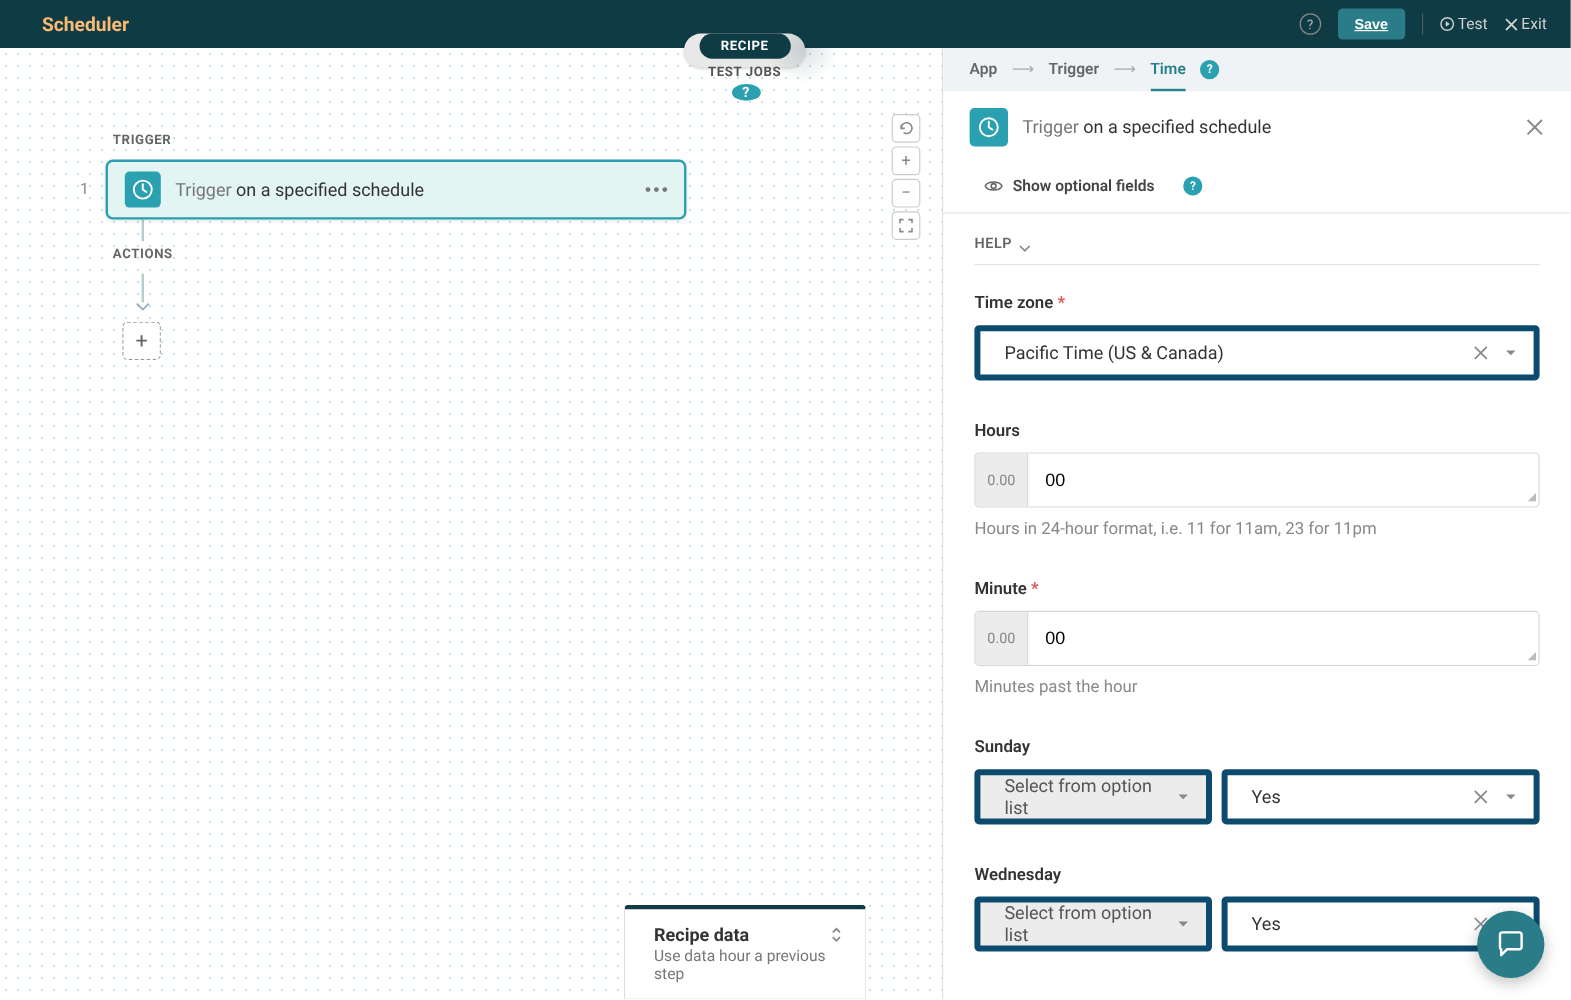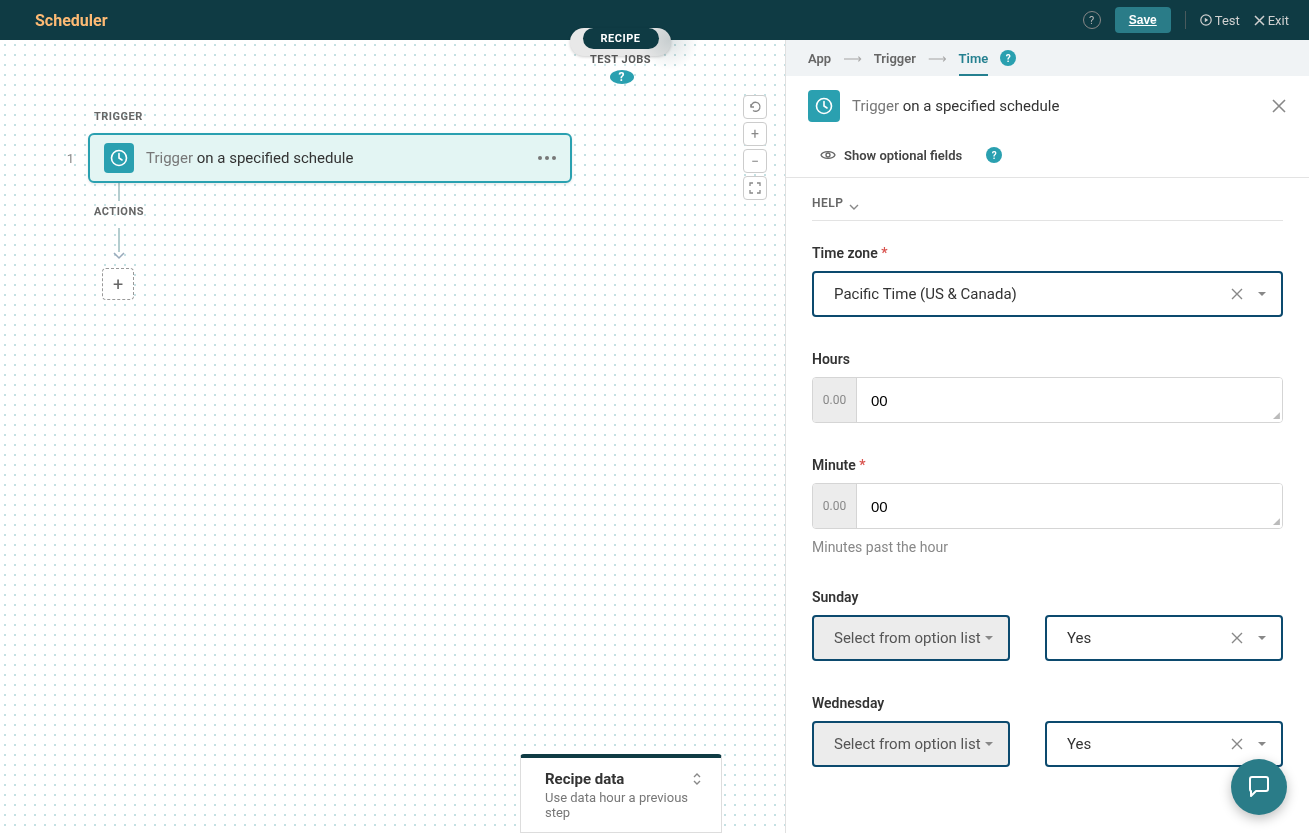--- a/index.html
+++ b/index.html
@@ -398,21 +398,21 @@
 }
 .form-label {
   font-size: 14px;
   font-weight: 600;
   color: #333;
   margin-bottom: 10px;
   display: block;
 }
 .req { color: #d9534f; }
 .select-box {
-  border: 2px solid #0c4a6e;
+  border: 5px solid #0c4a6e;
   border-radius: 4px;
   height: 46px;
   display: flex;
   align-items: center;
   padding: 0 14px 0 20px;
   font-size: 15px;
   color: #333;
   cursor: pointer;
 }
 .select-icons {
@@ -468,21 +468,20 @@
 .day-row .select-box {
   flex: 0 0 198px;
   background: #ececec;
   font-weight: 400;
   color: #555;
 }
 .day-row .select-box.val {
   flex: 1;
   background: #fff;
   color: #333;
-  margin-left: 27px;
 }
 
 
 .chat-widget {
   position: absolute;
   bottom: 18px;
   right: 22px;
   width: 56px;
   height: 56px;
   border-radius: 50%;
@@ -649,20 +648,21 @@
       </div>
     </div>
 
     <div class="form-group">
       <label class="form-label">Hours</label>
       <div class="num-input-wrap">
         <div class="num-prefix">0.00</div>
         <input class="num-input" value="00" style="">
         <span class="resize-handle">◢</span>
       </div>
+      <div class="help-text">Hours in 24-hour format, i.e. 11 for 11am, 23 for 11pm</div>
     </div>
 
     <div class="form-group">
       <label class="form-label">
         <span>Minute</span> <span class="req">*</span>
       </label>
       <div class="num-input-wrap">
         <div class="num-prefix">0.00</div>
         <input class="num-input" value="00" style="">
         <span class="resize-handle">◢</span>

